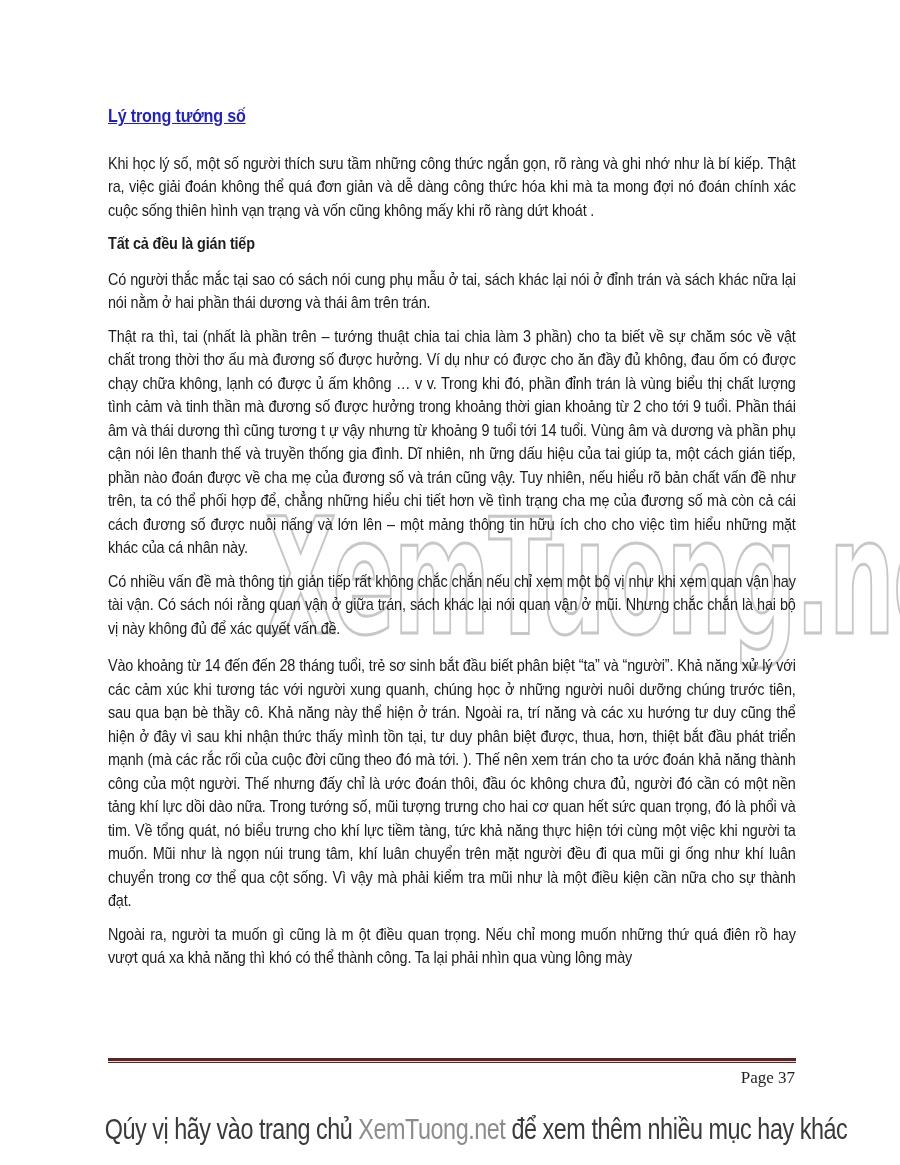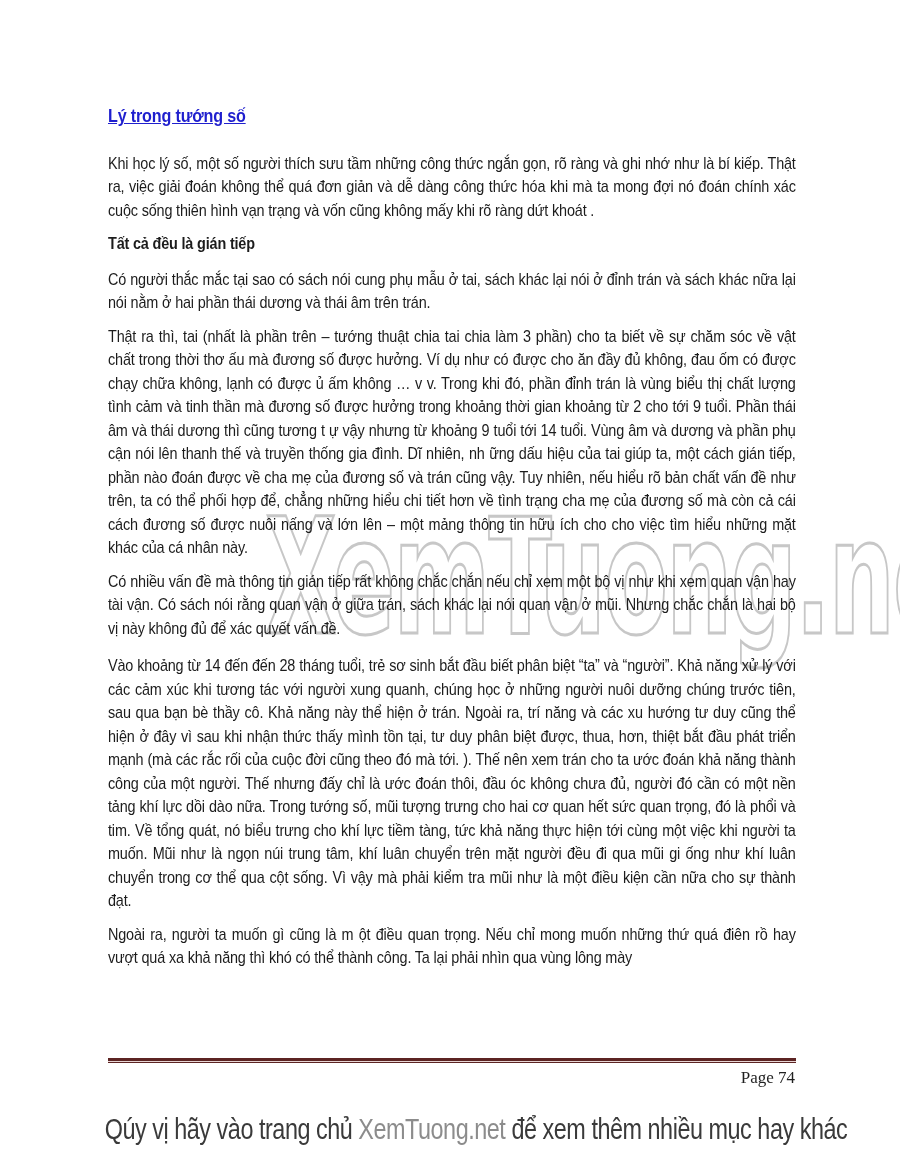--- a/index.html
+++ b/index.html
@@ -120,19 +120,19 @@
     <p>Khi học lý số, một số người thích sưu tầm những công thức ngắn gọn, rõ ràng và ghi nhớ như là bí kiếp. Thật ra, việc giải đoán không thể quá đơn giản và dễ dàng công thức hóa khi mà ta mong đợi nó đoán chính xác cuộc sống thiên hình vạn trạng và vốn cũng không mấy khi rõ ràng dứt khoát .</p>
     <h2 class="doc-heading">Tất cả đều là gián tiếp</h2>
     <p>Có người thắc mắc tại sao có sách nói cung phụ mẫu ở tai, sách khác lại nói ở đỉnh trán và sách khác nữa lại nói nằm ở hai phần thái dương và thái âm trên trán.</p>
     <p>Thật ra thì, tai (nhất là phần trên – tướng thuật chia tai chia làm 3 phần) cho ta biết về sự chăm sóc về vật chất trong thời thơ ấu mà đương số được hưởng. Ví dụ như có được cho ăn đầy đủ không, đau ốm có được chạy chữa không, lạnh có được ủ ấm không … v v. Trong khi đó, phần đỉnh trán là vùng biểu thị chất lượng tình cảm và tinh thần mà đương số được hưởng trong khoảng thời gian khoảng từ 2 cho tới 9 tuổi. Phần thái âm và thái dương thì cũng tương t ự vậy nhưng từ khoảng 9 tuổi tới 14 tuổi. Vùng âm và dương và phần phụ cận nói lên thanh thế và truyền thống gia đình. Dĩ nhiên, nh ững dấu hiệu của tai giúp ta, một cách gián tiếp, phần nào đoán được về cha mẹ của đương số và trán cũng vậy. Tuy nhiên, nếu hiểu rõ bản chất vấn đề như trên, ta có thể phối hợp để, chẳng những hiểu chi tiết hơn về tình trạng cha mẹ của đương số mà còn cả cái cách đương số được nuôi nấng và lớn lên – một mảng thông tin hữu ích cho cho việc tìm hiểu những mặt khác của cá nhân này.</p>
     <p>Có nhiều vấn đề mà thông tin gián tiếp rất không chắc chắn nếu chỉ xem một bộ vị như khi xem quan vận hay tài vận. Có sách nói rằng quan vận ở giữa trán, sách khác lại nói quan vận ở mũi. Nhưng chắc chắn là hai bộ vị này không đủ để xác quyết vấn đề.</p>
     <p class="extra-gap">Vào khoảng từ 14 đến đến 28 tháng tuổi, trẻ sơ sinh bắt đầu biết phân biệt “ta” và “người”. Khả năng xử lý với các cảm xúc khi tương tác với người xung quanh, chúng học ở những người nuôi dưỡng chúng trước tiên, sau qua bạn bè thầy cô. Khả năng này thể hiện ở trán. Ngoài ra, trí năng và các xu hướng tư duy cũng thể hiện ở đây vì sau khi nhận thức thấy mình tồn tại, tư duy phân biệt được, thua, hơn, thiệt bắt đầu phát triển mạnh (mà các rắc rối của cuộc đời cũng theo đó mà tới. ). Thế nên xem trán cho ta ước đoán khả năng thành công của một người. Thế nhưng đấy chỉ là ước đoán thôi, đầu óc không chưa đủ, người đó cần có một nền tảng khí lực dồi dào nữa. Trong tướng số, mũi tượng trưng cho hai cơ quan hết sức quan trọng, đó là phổi và tim. Về tổng quát, nó biểu trưng cho khí lực tiềm tàng, tức khả năng thực hiện tới cùng một việc khi người ta muốn. Mũi như là ngọn núi trung tâm, khí luân chuyển trên mặt người đều đi qua mũi gi ống như khí luân chuyển trong cơ thể qua cột sống. Vì vậy mà phải kiểm tra mũi như là một điều kiện cần nữa cho sự thành đạt.</p>
     <p>Ngoài ra, người ta muốn gì cũng là m ột điều quan trọng. Nếu chỉ mong muốn những thứ quá điên rồ hay vượt quá xa khả năng thì khó có thể thành công. Ta lại phải nhìn qua vùng lông mày</p>
   </main>
 
   <div class="footer-rule"></div>
-  <div class="page-number">Page 74</div>
+  <div class="page-number">Page 37</div>
 
   <div class="banner-wrap">
     <div class="banner"><span>Qúy vị hãy vào trang chủ </span><span class="site">XemTuong.net</span><span> để xem thêm nhiều mục hay khác</span></div>
   </div>
 
 </div>
 
 </body></html>

